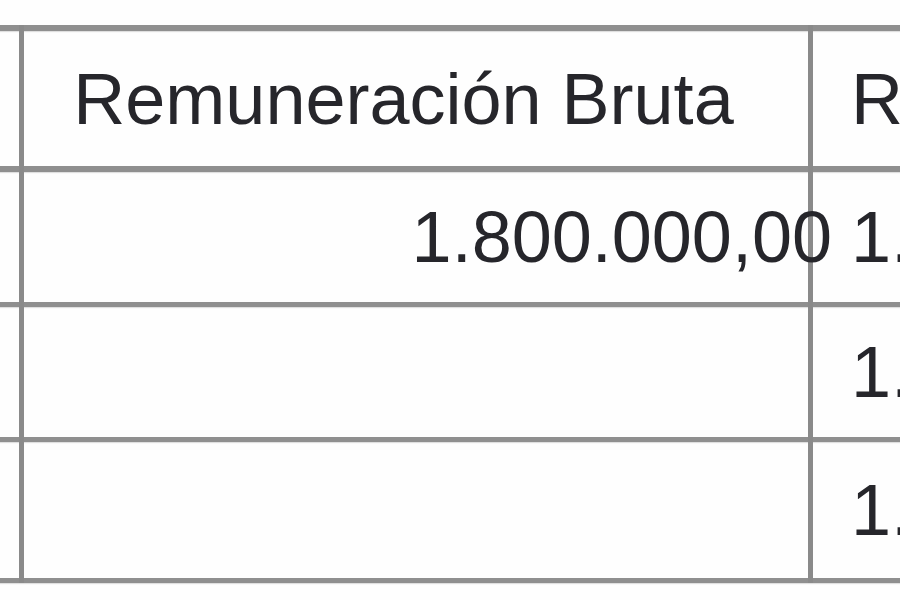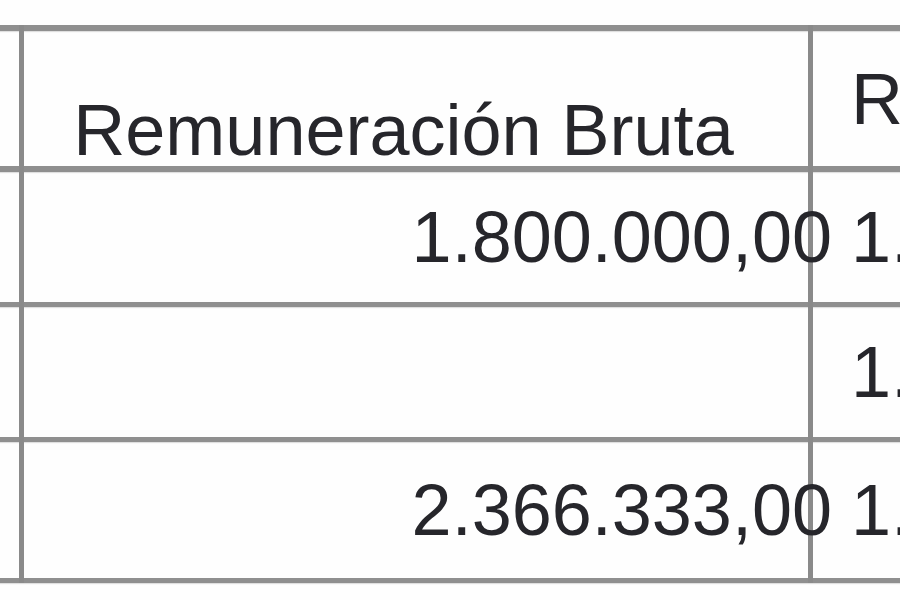--- a/index.html
+++ b/index.html
@@ -39,21 +39,20 @@
     white-space: nowrap;
     letter-spacing: 0px;
     box-sizing: border-box;
   }
   .cell.header-main {
     left: 24px; top: 31px;
     width: 784px; height: 135px;
     justify-content: center;
     padding-right: 25px;
     font-weight: 500;
-    margin-top: 31px;
   }
   .cell.header-partial {
     left: 813px; top: 31px;
     width: 87px; height: 135px;
     justify-content: flex-start;
     padding-left: 38px;
     font-weight: 500;
     overflow: visible;
   }
   .cell.amount {
@@ -88,16 +87,15 @@
   <div class="vb" style="left:808px; top:25px; height:558px;"></div>
 
   <div class="cell header-main">Remuneración Bruta</div>
   <div class="cell header-partial">R</div>
 
   <div class="cell amount row1">1.800.000,00</div>
   <div class="cell amount-partial row1">1.</div>
 
   <div class="cell amount-partial row2">1.</div>
 
-  <div class="cell amount row3">2.366.333,00</div>
   <div class="cell amount-partial row3">1.</div>
 
 </div>
 
 </body></html>

